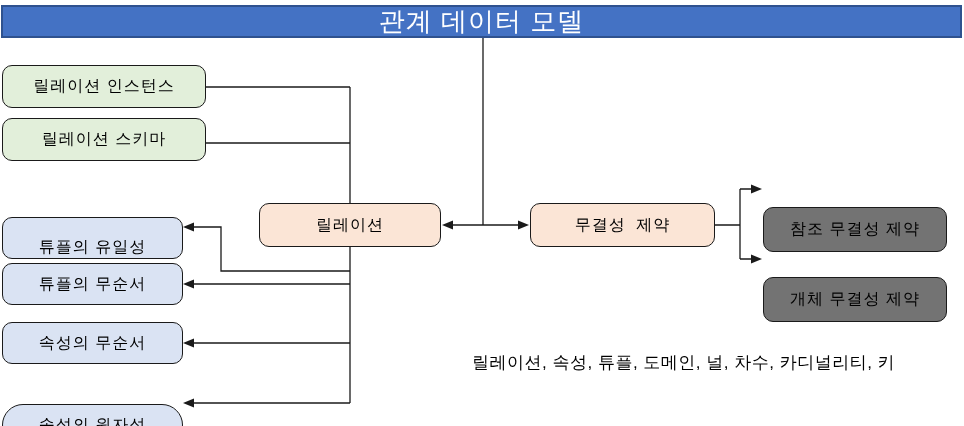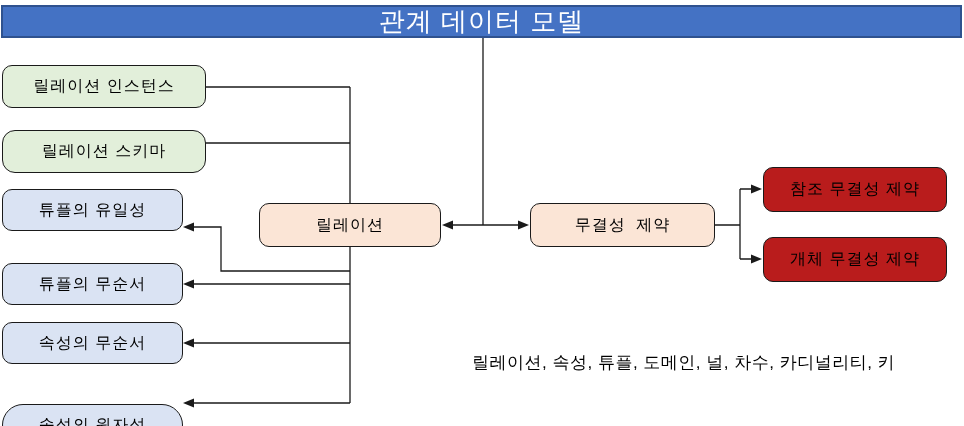--- a/index.html
+++ b/index.html
@@ -48,24 +48,24 @@
     justify-content: center;
     font-size: 16px;
     color: #000000;
     z-index: 2;
     box-sizing: border-box;
     letter-spacing: 1px;
   }
   .green  { background: #E2EFDA; left: 2px;   width: 204px; height: 43px; }
   .blue   { background: #DAE3F3; left: 2px;   width: 181px; height: 42px; }
   .peach  { background: #FBE5D6; height: 44px; font-family: Liberation Mono, monospace; }
-  .yellow { background: #b91c1c; left: 763px; width: 184px; height: 45px; }
+  .yellow { background: #737373; left: 763px; width: 184px; height: 45px; margin-top: 40px; }
   .g1 { top: 65px; }
-  .g2 { top: 130px; border-radius: 13px; }
-  .b1 { top: 189px; }
+  .g2 { top: 118px; }
+  .b1 { top: 217px; align-items: flex-end; }
   .b2 { top: 263px; }
   .b3 { top: 322px; align-items: center; }
   .b4 { top: 404px; border-radius: 21px; }
   .relation  { left: 259px; top: 203px; width: 182px; }
   .integrity { left: 530px; top: 203px; width: 185px; }
   .y1 { top: 167px; }
   .y2 { top: 237px; }
   .footer {
     position: absolute;
     left: 472px;

